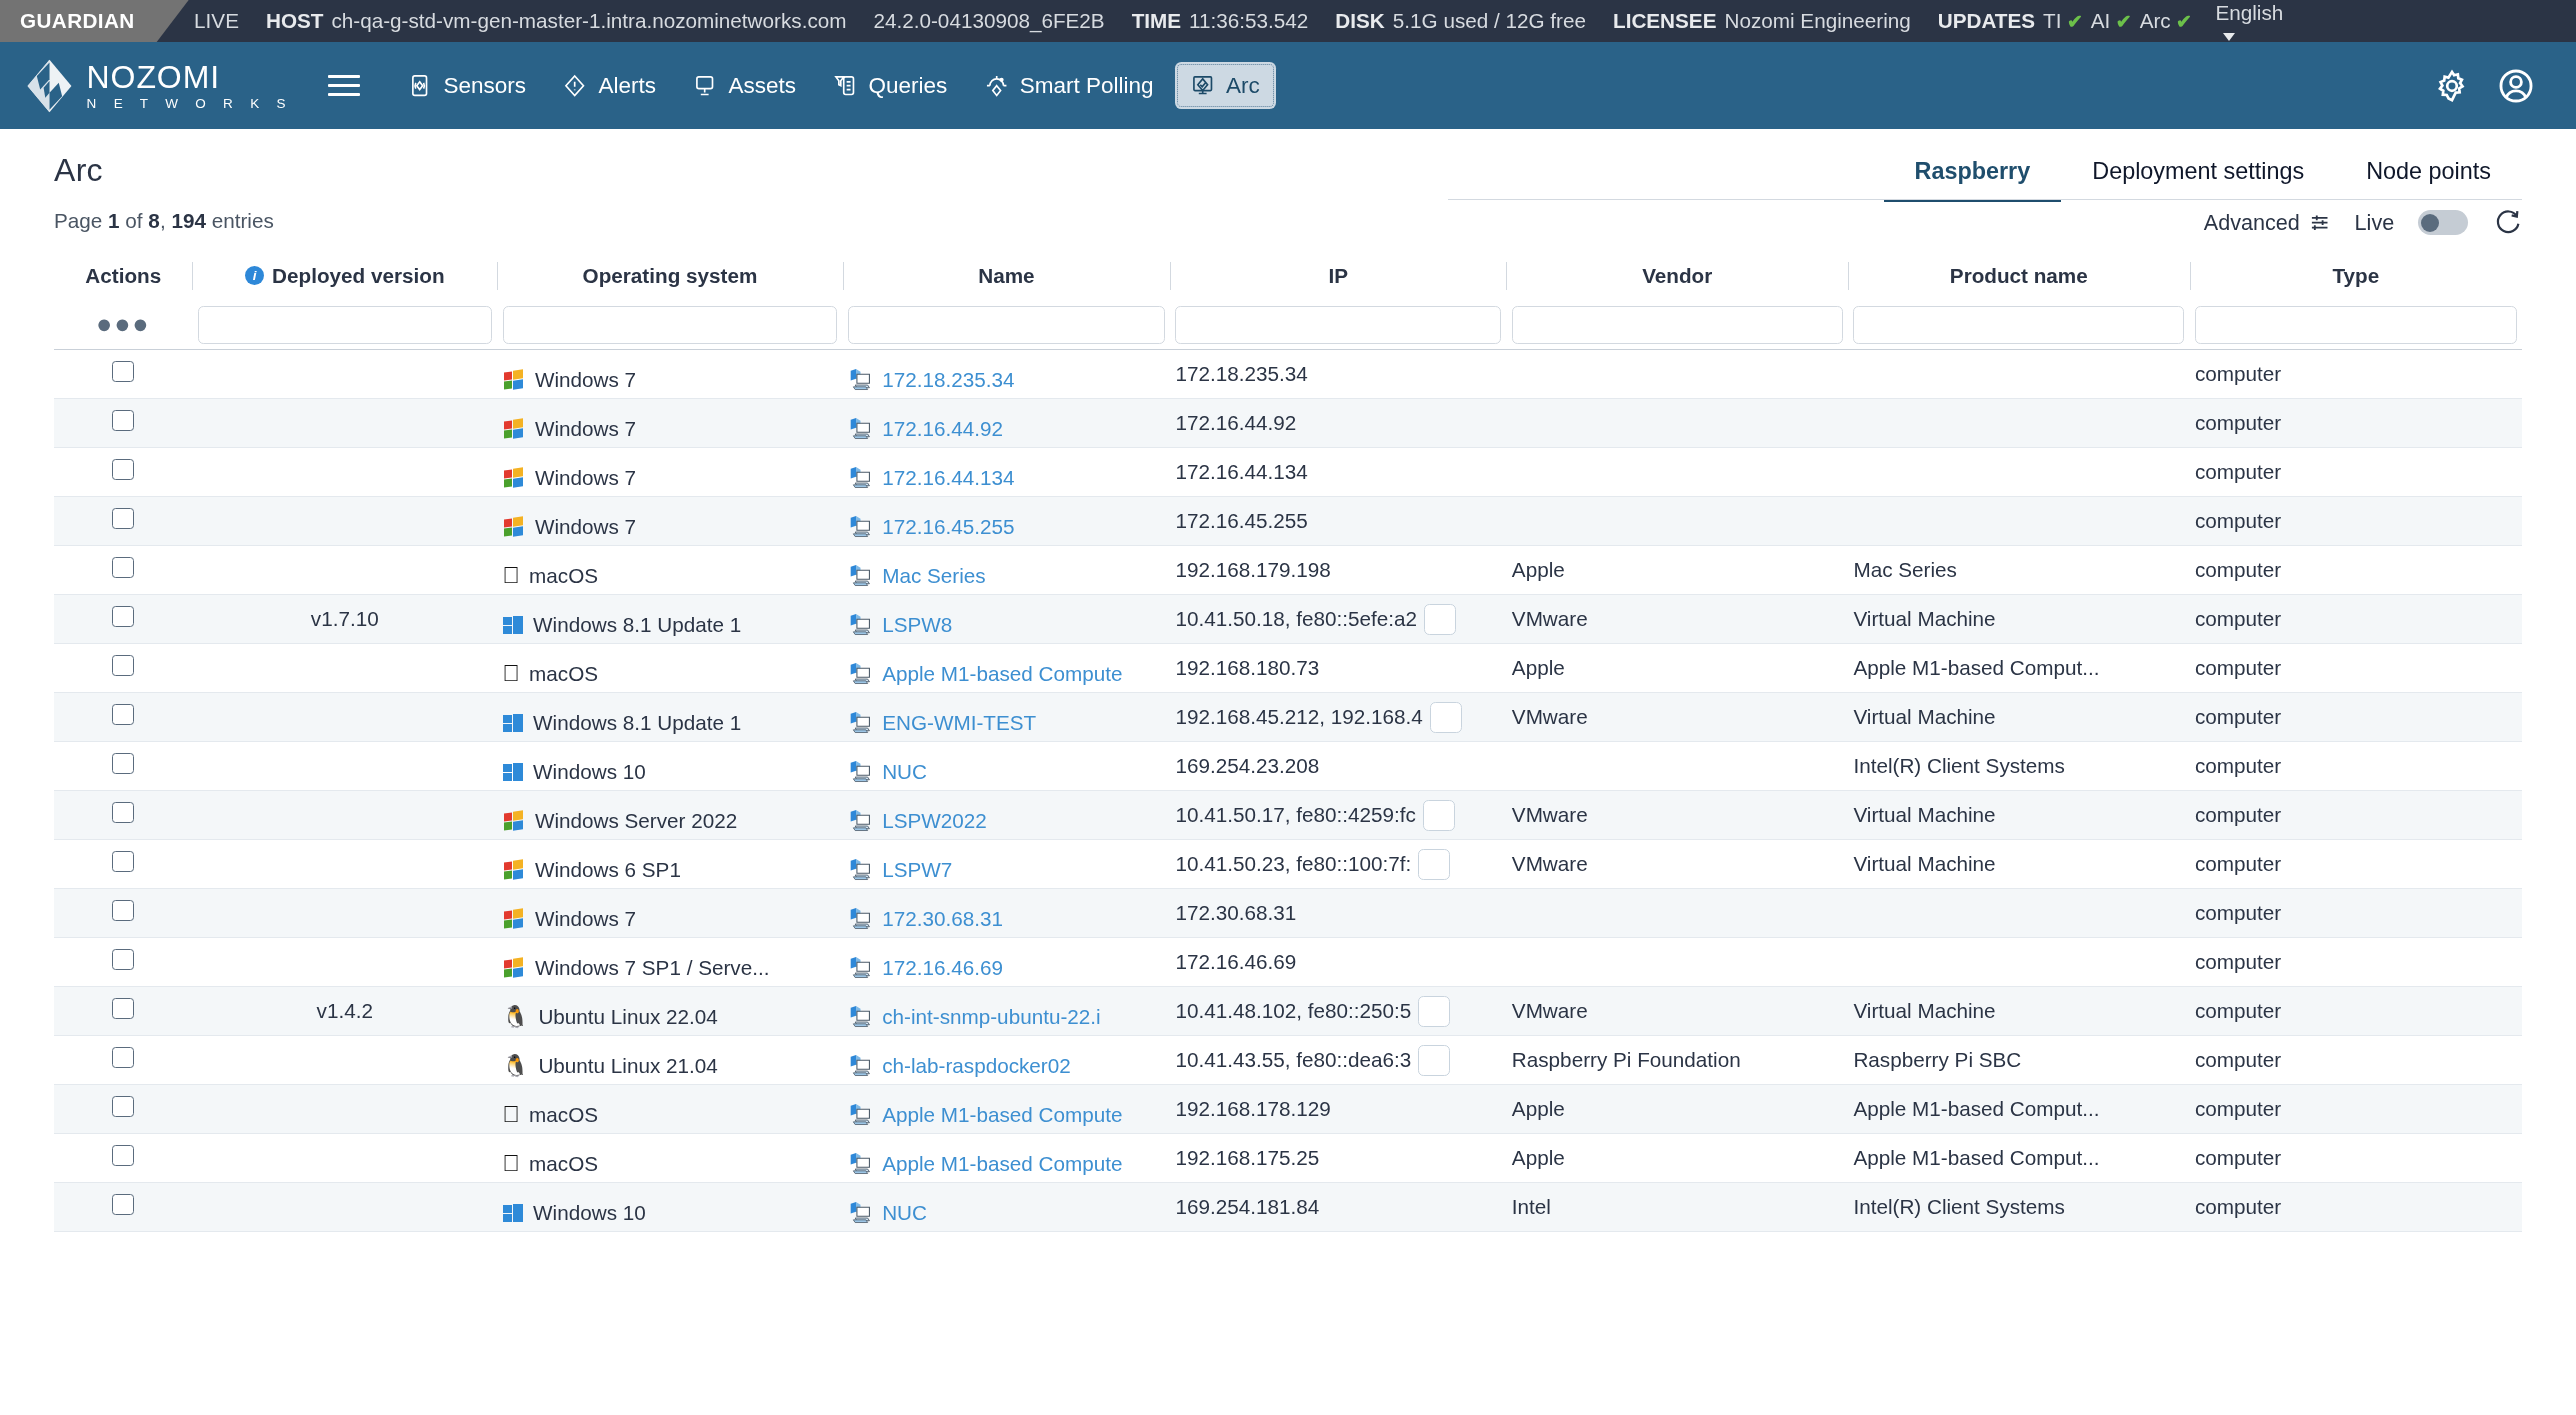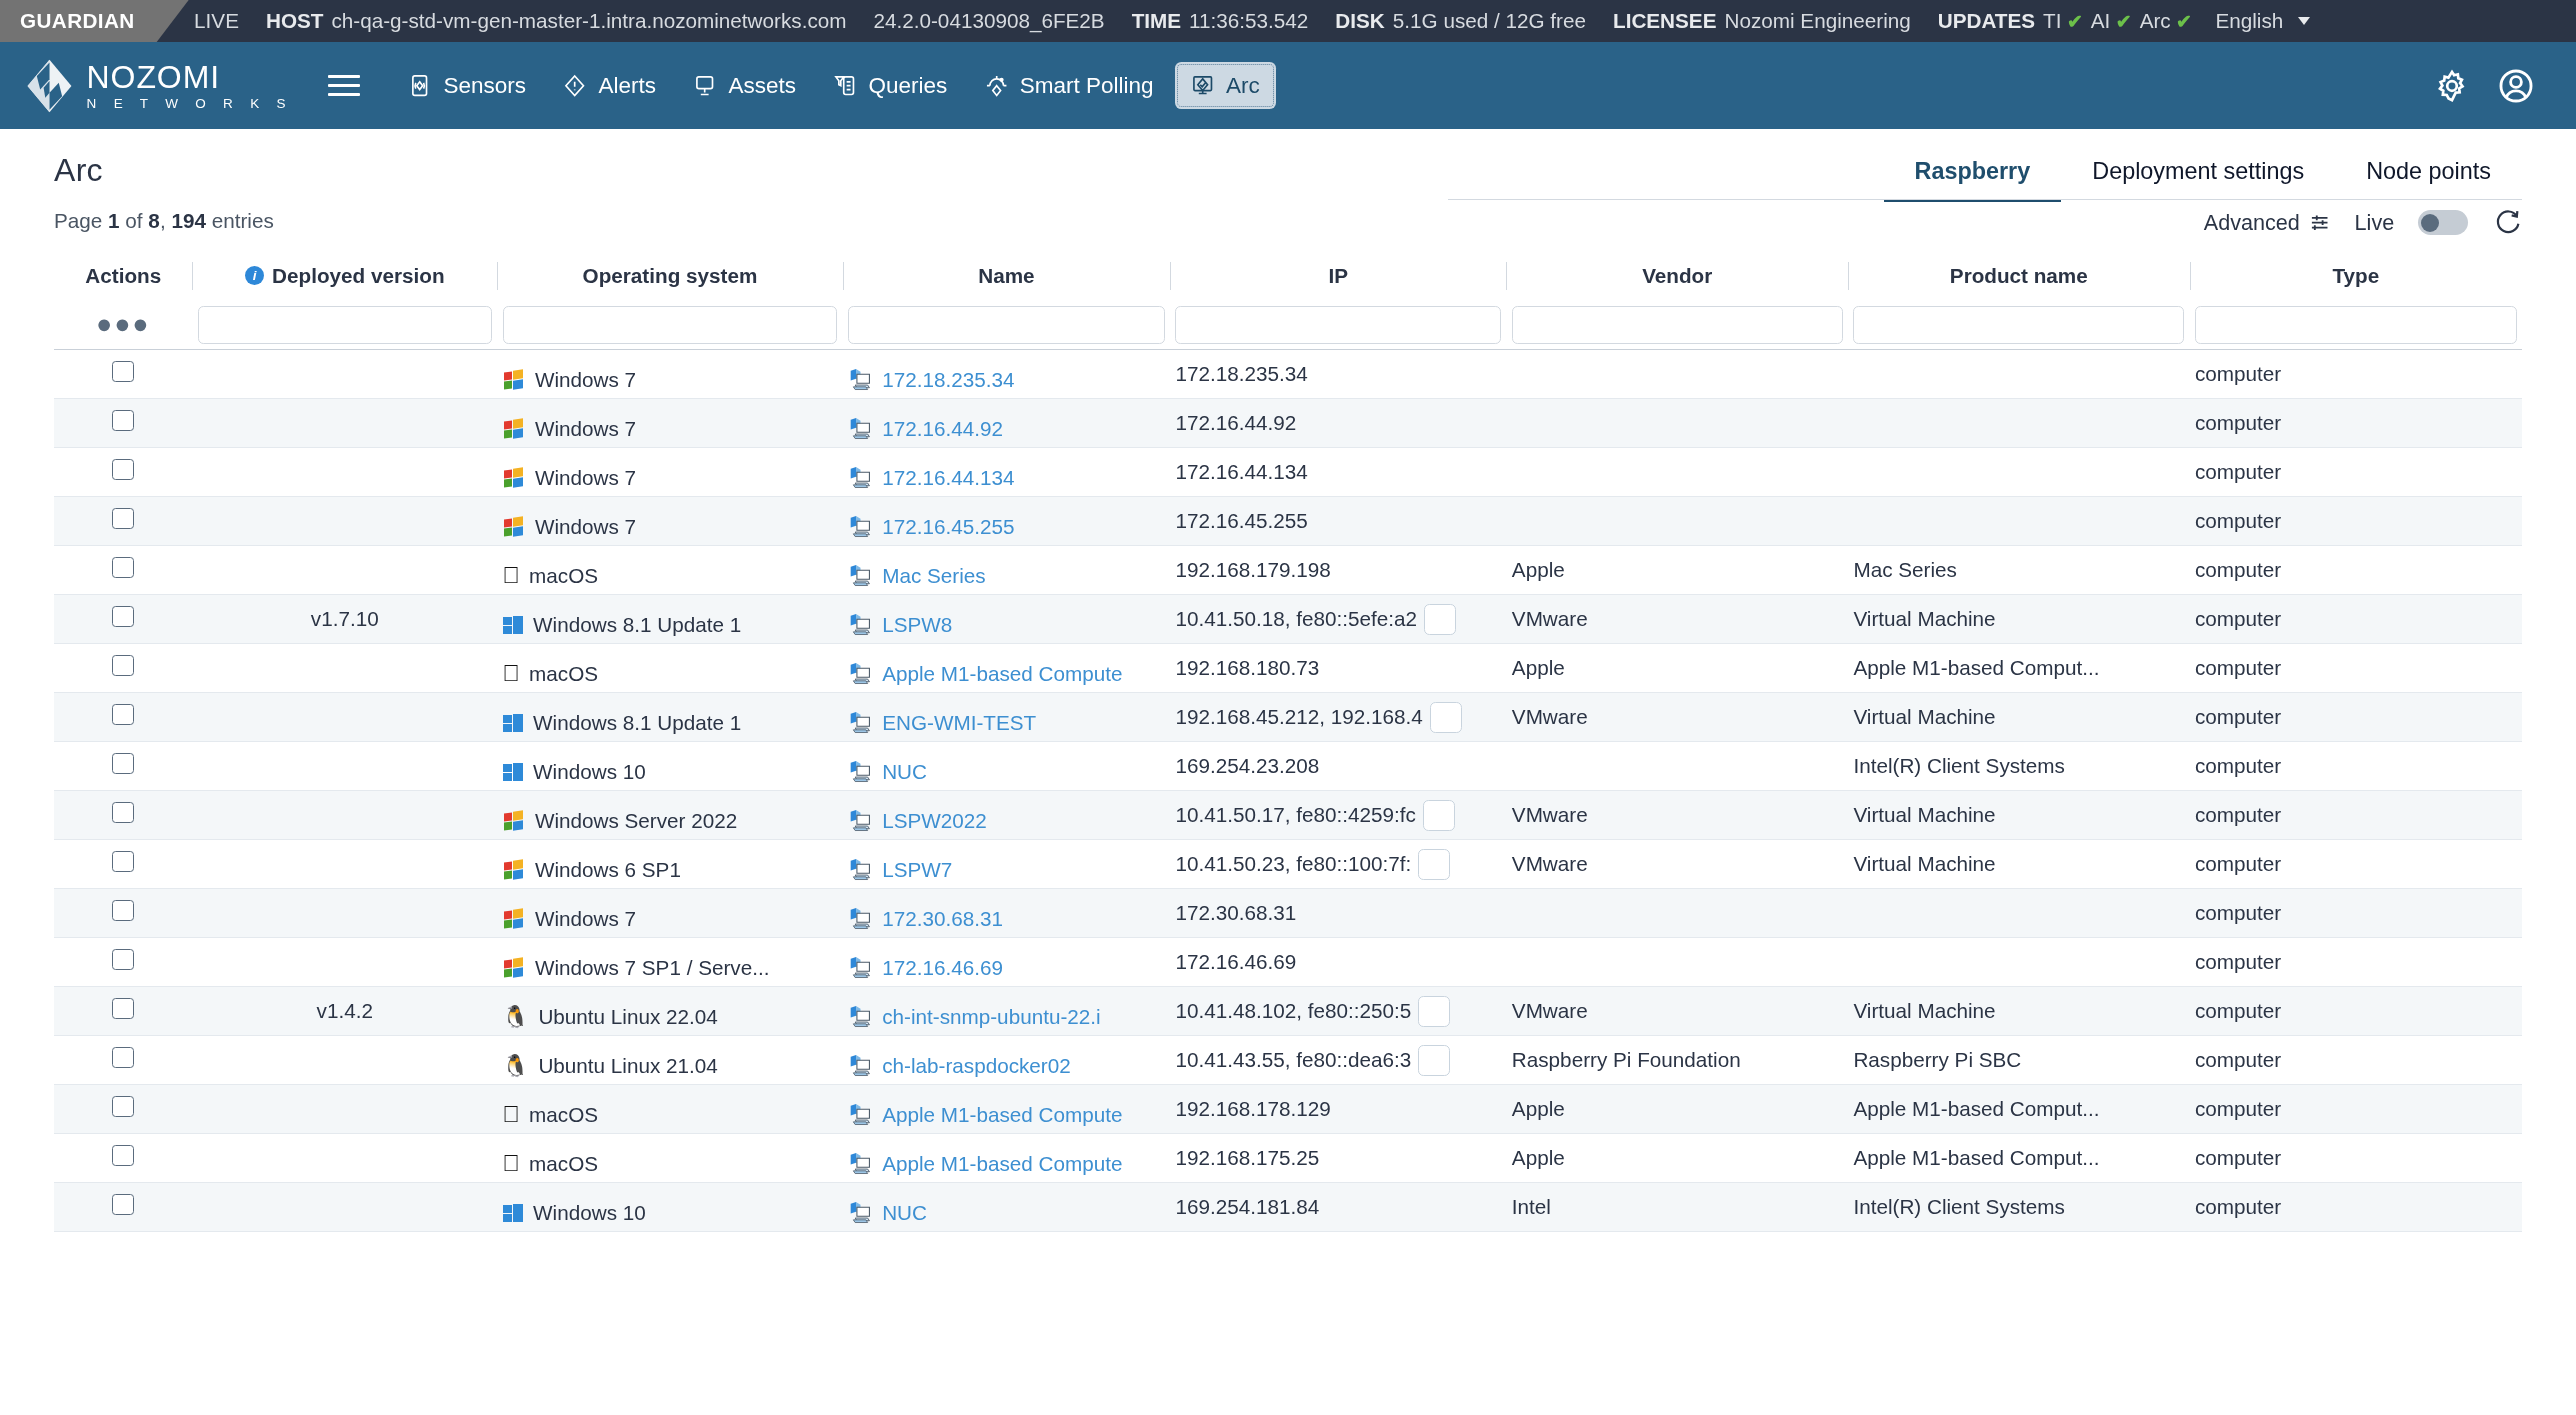--- a/index.html
+++ b/index.html
@@ -28,21 +28,21 @@
     align-items: center;
     padding: 0 27px 0 20px;
     font-weight: bold;
     font-size: 20.7px;
     letter-spacing: 0.4px;
     color: #ffffff;
     clip-path: polygon(0 0, 100% 0, calc(100% - 32px) 100%, 0 100%);
     padding-right: 54px;
     margin-right: -21.6px;
   }
-  .sb-item { display: flex; align-items: center; gap: 8px; padding: 0 0 0 27px; }
+  .sb-item { display: flex; align-items: flex-start; gap: 8px; padding: 0 0 0 27px; }
   .sb-key { font-weight: bold; }
   .sb-val { font-weight: normal; color: #d7dbe0; }
   .sb-plain { padding-left: 27px; color: #d7dbe0; }
   .check { color: #6cc04a; font-weight: bold; font-size: 19px; }
   .upd-group { display:flex; align-items:center; gap:5.4px; }
   .caret-dn {
     display: inline-block;
     width: 0; height: 0;
     border-left: 6.3px solid transparent;
     border-right: 6.3px solid transparent;
@@ -227,21 +227,21 @@
     </span>
     <span class="upd-group">
       <span class="sb-val">AI</span>
       <span class="check">✔</span>
     </span>
     <span class="upd-group">
       <span class="sb-val">Arc</span>
       <span class="check">✔</span>
     </span>
   </div>
-  <div class="sb-item" style="padding-left:23.4px;">
+  <div class="sb-item" style="padding-left:23.4px;flex-direction:column;">
     <span class="sb-val">English</span>
     <span class="caret-dn"></span>
   </div>
 </div>
 
 <div class="navbar">
   <div class="logo-wrap">
     <svg class="logo-mark" viewBox="0 0 54 64">
       <polygon points="27,1 53,32 27,63 1,32" fill="#eef2f5"></polygon>
       <path d="M27,1 L27,63 L1,32 Z" fill="#d7e1e9"></path>

